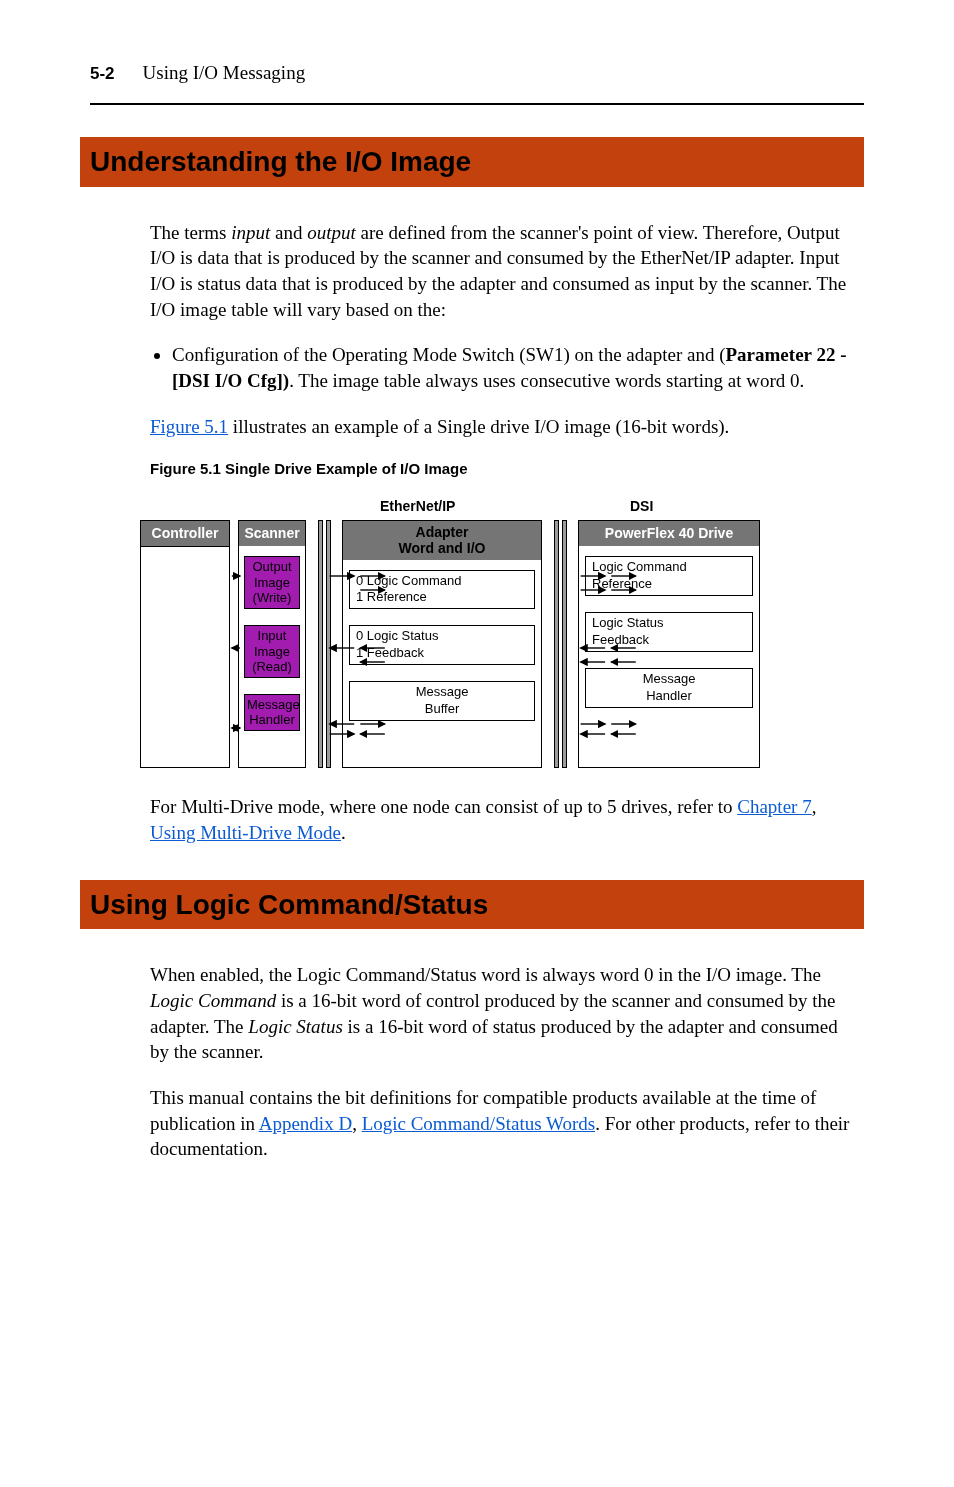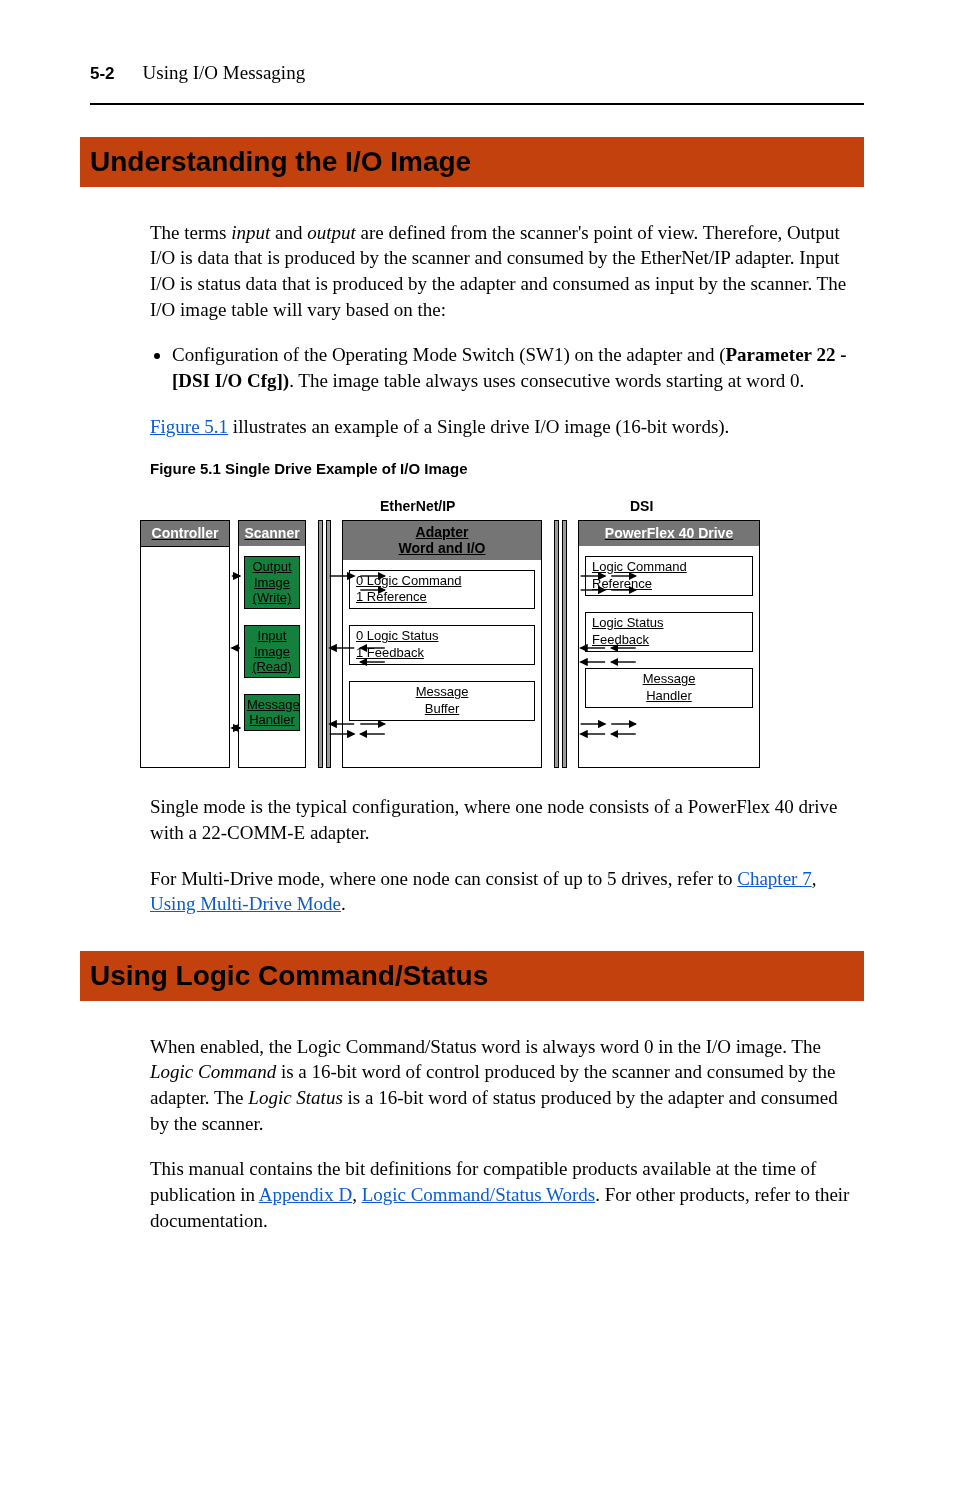--- a/index.html
+++ b/index.html
@@ -116,21 +116,21 @@
     display: flex;
     flex-direction: column;
     gap: 16px;
   }
   .sbox {
     border: 1.2px solid #000;
     text-align: center;
     font-size: 13px;
     padding: 2px 2px;
     line-height: 1.2;
-    background: #15803d;
+    background: #a21caf;
   }
 
   .bus {
     width: 20px;
     display: flex;
     justify-content: center;
     gap: 3px;
     margin: 0 8px;
   }
   .bus .bar {
@@ -231,21 +231,21 @@
   </p>
 
   <div class="fig-caption">Figure 5.1   Single Drive Example of I/O Image</div>
 
   <div class="diagram">
     <div class="dia-labels">
       <div class="lab-ethernet">EtherNet/IP</div>
       <div class="lab-dsi">DSI</div>
     </div>
 
-    <div class="dia-body" style="position:relative;text-decoration:underline;">
+    <div class="dia-body" style="position:relative;">
       <div class="dia-row" style="height:248px;">
 
         <div class="col-controller-wrap">
           <div class="title">Controller</div>
           <div class="body"></div>
         </div>
 
         <div class="col-scanner">
           <div class="title">Scanner</div>
           <div class="body">
@@ -327,21 +327,20 @@
         <line x1="462" y1="56" x2="486" y2="56" stroke="#000" stroke-width="1.4" marker-end="url(#arr)"></line>
         <line x1="462" y1="70" x2="486" y2="70" stroke="#000" stroke-width="1.4" marker-end="url(#arr)"></line>
         <line x1="486" y1="128" x2="462" y2="128" stroke="#000" stroke-width="1.4" marker-end="url(#arr)"></line>
         <line x1="486" y1="142" x2="462" y2="142" stroke="#000" stroke-width="1.4" marker-end="url(#arr)"></line>
         <line x1="462" y1="204" x2="486" y2="204" stroke="#000" stroke-width="1.4" marker-end="url(#arr)"></line>
         <line x1="486" y1="214" x2="462" y2="214" stroke="#000" stroke-width="1.4" marker-end="url(#arr)"></line>
       </svg>
     </div>
   </div>
 
-  <p>Single mode is the typical configuration, where one node consists of a PowerFlex 40 drive with a 22-COMM-E adapter.</p>
 
   <p>
     <span>For Multi-Drive mode, where one node can consist of up to 5 drives, refer to </span><a class="link">Chapter 7</a><span>, </span><a class="link">Using Multi-Drive Mode</a><span>.</span>
   </p>
 </div>
 
 <div class="section-head" style="margin-top:34px;">Using Logic Command/Status</div>
 
 <div class="body-block">
   <p>

